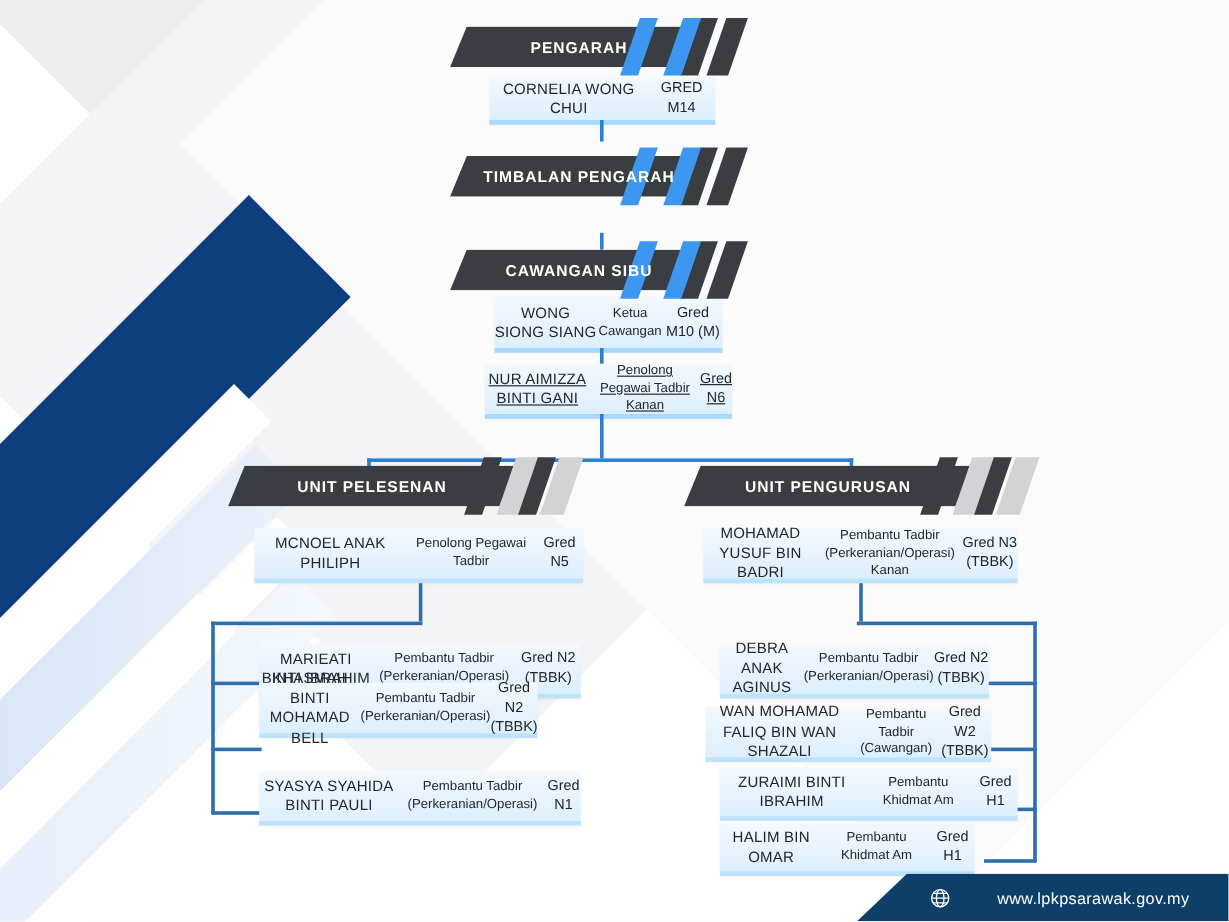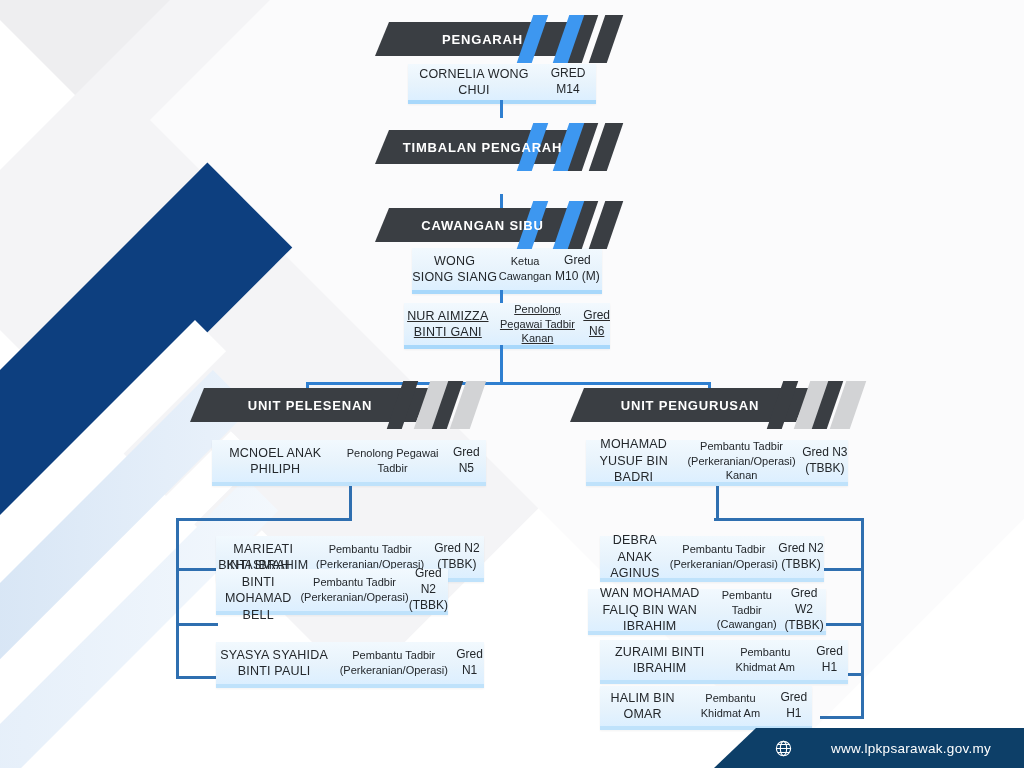--- a/index.html
+++ b/index.html
@@ -225,21 +225,21 @@
   <div class="ln ln-h ln-dk" style="left:820px;top:623px;width:44px;"></div>
   <div class="ln ln-h ln-dk" style="left:820px;top:673px;width:44px;"></div>
   <div class="ln ln-h ln-dk" style="left:820px;top:716px;width:44px;"></div>
 
   <div class="box soft" style="left:600px;top:536px;width:224px;height:42px;">
     <div class="nm">DEBRA ANAK AGINUS</div>
     <div class="rl">Pembantu Tadbir (Perkeranian/Operasi)</div>
     <div class="gr">Gred N2 (TBBK)</div>
   </div>
   <div class="box soft" style="left:588px;top:589px;width:238px;height:42px;">
-    <div class="nm">WAN MOHAMAD FALIQ BIN WAN IBRAHIM</div>
+    <div class="nm">WAN MOHAMAD FALIQ BIN WAN SHAZALI</div>
     <div class="rl">Pembantu Tadbir (Cawangan)</div>
     <div class="gr">Gred W2 (TBBK)</div>
   </div>
   <div class="box soft" style="left:600px;top:640px;width:248px;height:40px;">
     <div class="nm">ZURAIMI BINTI IBRAHIM</div>
     <div class="rl">Pembantu Khidmat Am</div>
     <div class="gr">Gred H1</div>
   </div>
   <div class="box soft" style="left:600px;top:686px;width:212px;height:40px;">
     <div class="nm">HALIM BIN OMAR</div>

